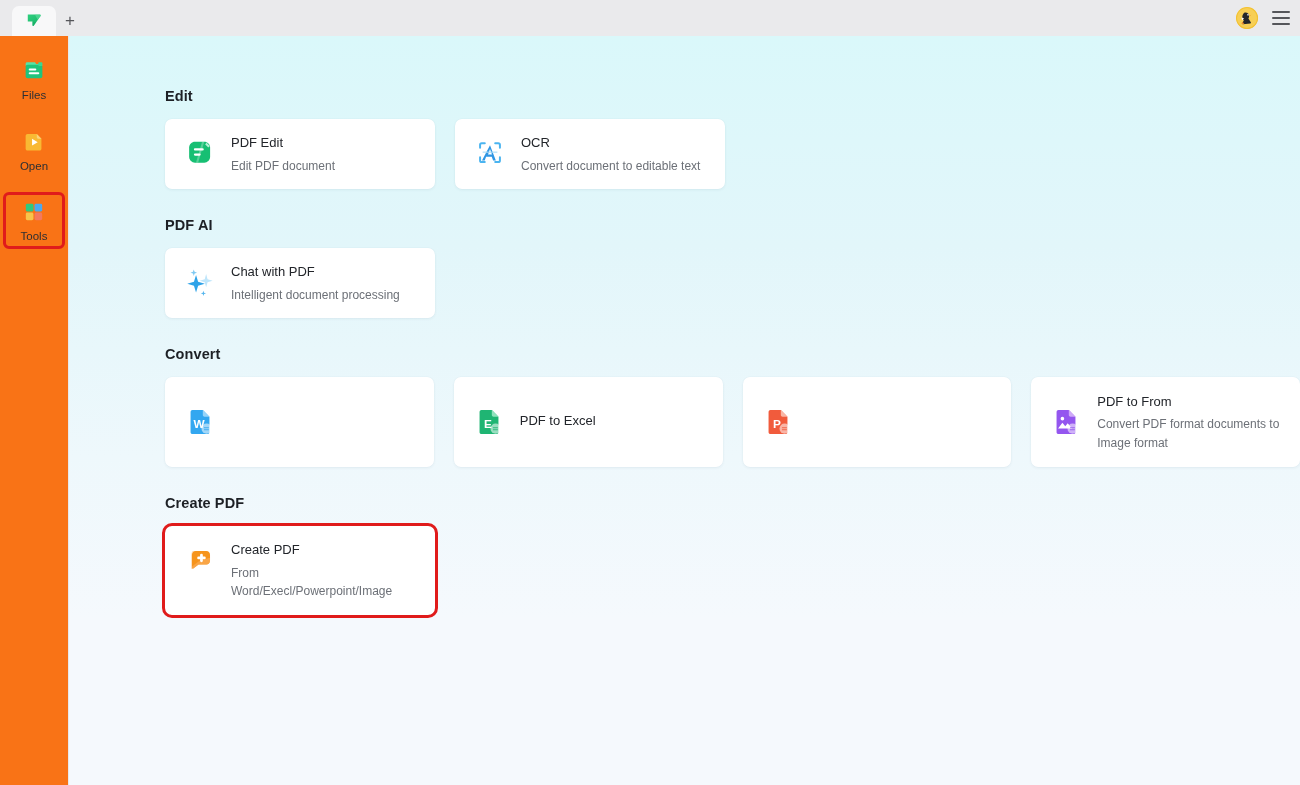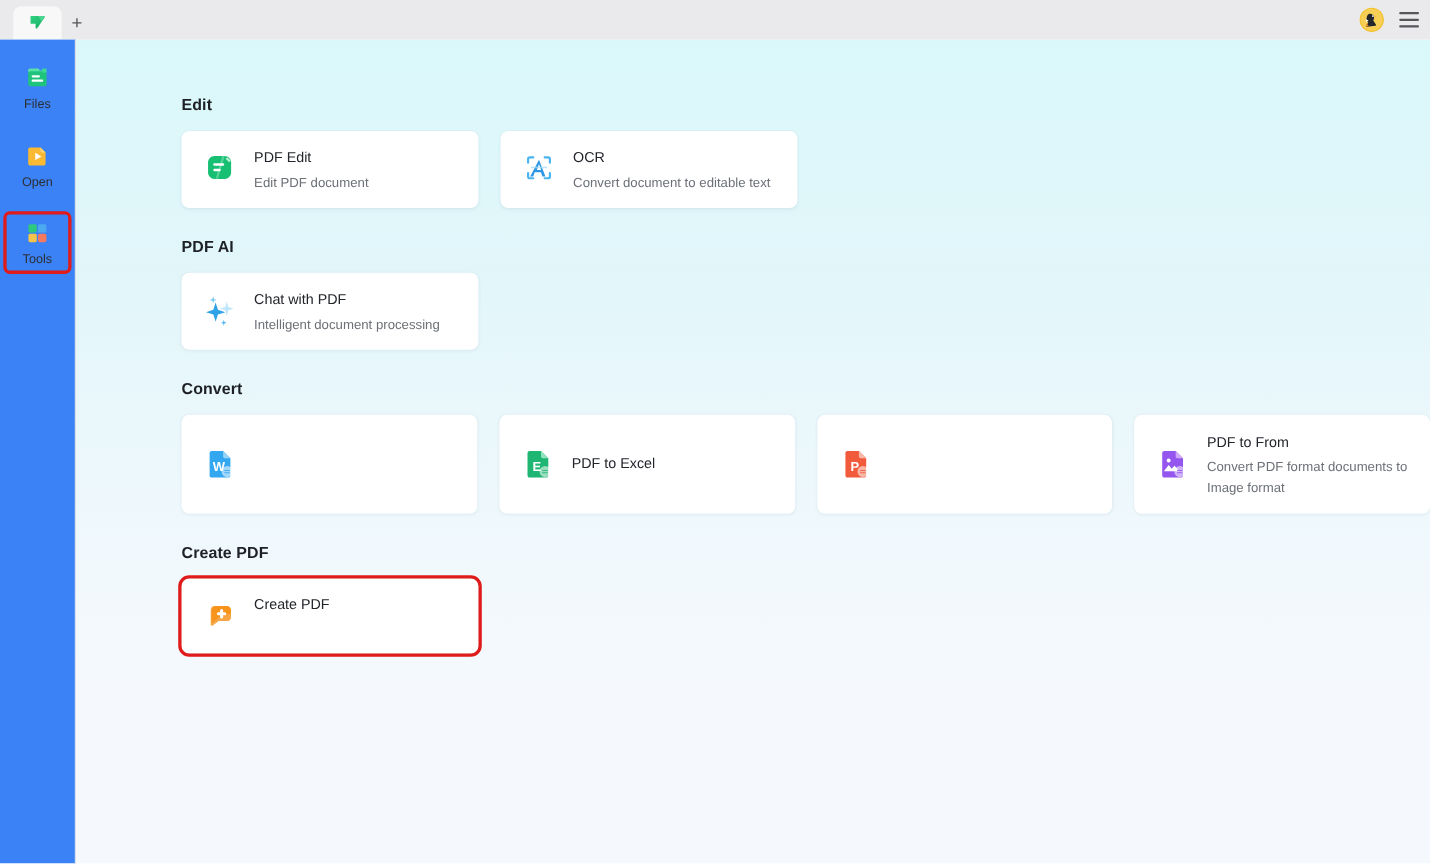--- a/index.html
+++ b/index.html
@@ -45,21 +45,21 @@
   .avatar svg { display: block; }
   .hamburger { width: 18px; display: flex; flex-direction: column; gap: 4px; }
   .hamburger i { display: block; height: 2px; background: #55565a; border-radius: 1px; }
 
   
   .body { flex: 1; display: flex; min-height: 0; }
 
   
   .sidebar {
     width: 69px; min-width: 69px;
-    background: #3b82f6;
+    background: #f97316;
     border-right: 1px solid #e6e8ec;
     padding-top: 18px;
     display: flex; flex-direction: column; align-items: center;
     gap: 20px;
     position: relative;
   }
   .nav-item {
     width: 56px;
     display: flex; flex-direction: column; align-items: center;
     gap: 5px;
@@ -327,20 +327,21 @@
               <svg class="card-icon" viewBox="0 0 36 38">
                 <path d="M10 8.4h14.6c2.2 0 4 1.8 4 4v6.4c0 2.2-1.8 4-4 4h-8.3l-6.0 4.6c-.7.5-1.6 0-1.6-.8V12.4c0-2.2 1.6-4 1.3-4z" fill="#fbb36a" opacity=".45"></path>
                 <path d="M9.5 12.4c0-2.2 1.8-4 4-4h11.1c2.2 0 4 1.8 4 4v6.4c0 2.2-1.8 4-4 4h-8.1l-5.3 4.0c-.7.5-1.7 0-1.7-.9z" fill="#f6941c"></path>
                 <path d="M28.6 15.6v3.2c0 2.2-1.8 4-4 4h-8.1l-5.3 4.0c-.7.5-1.7 0-1.7-.9v-1.1l8.0-6.1z" fill="#fbb36a" opacity=".55"></path>
                 <rect x="18.1" y="11.2" width="2.9" height="9.1" rx="1.45" fill="#ffffff"></rect>
                 <rect x="15.0" y="14.3" width="9.1" height="2.9" rx="1.45" fill="#ffffff"></rect>
               </svg>
             </span>
             <div class="card-text">
               <div class="card-title">Create PDF</div>
+              <div class="card-desc" style="max-width:230px">From Word/Execl/Powerpoint/Image</div>
             </div>
           </div>
         </div>
       </div>
 
     </div>
   </div>
 </div>
 
 </body></html>

